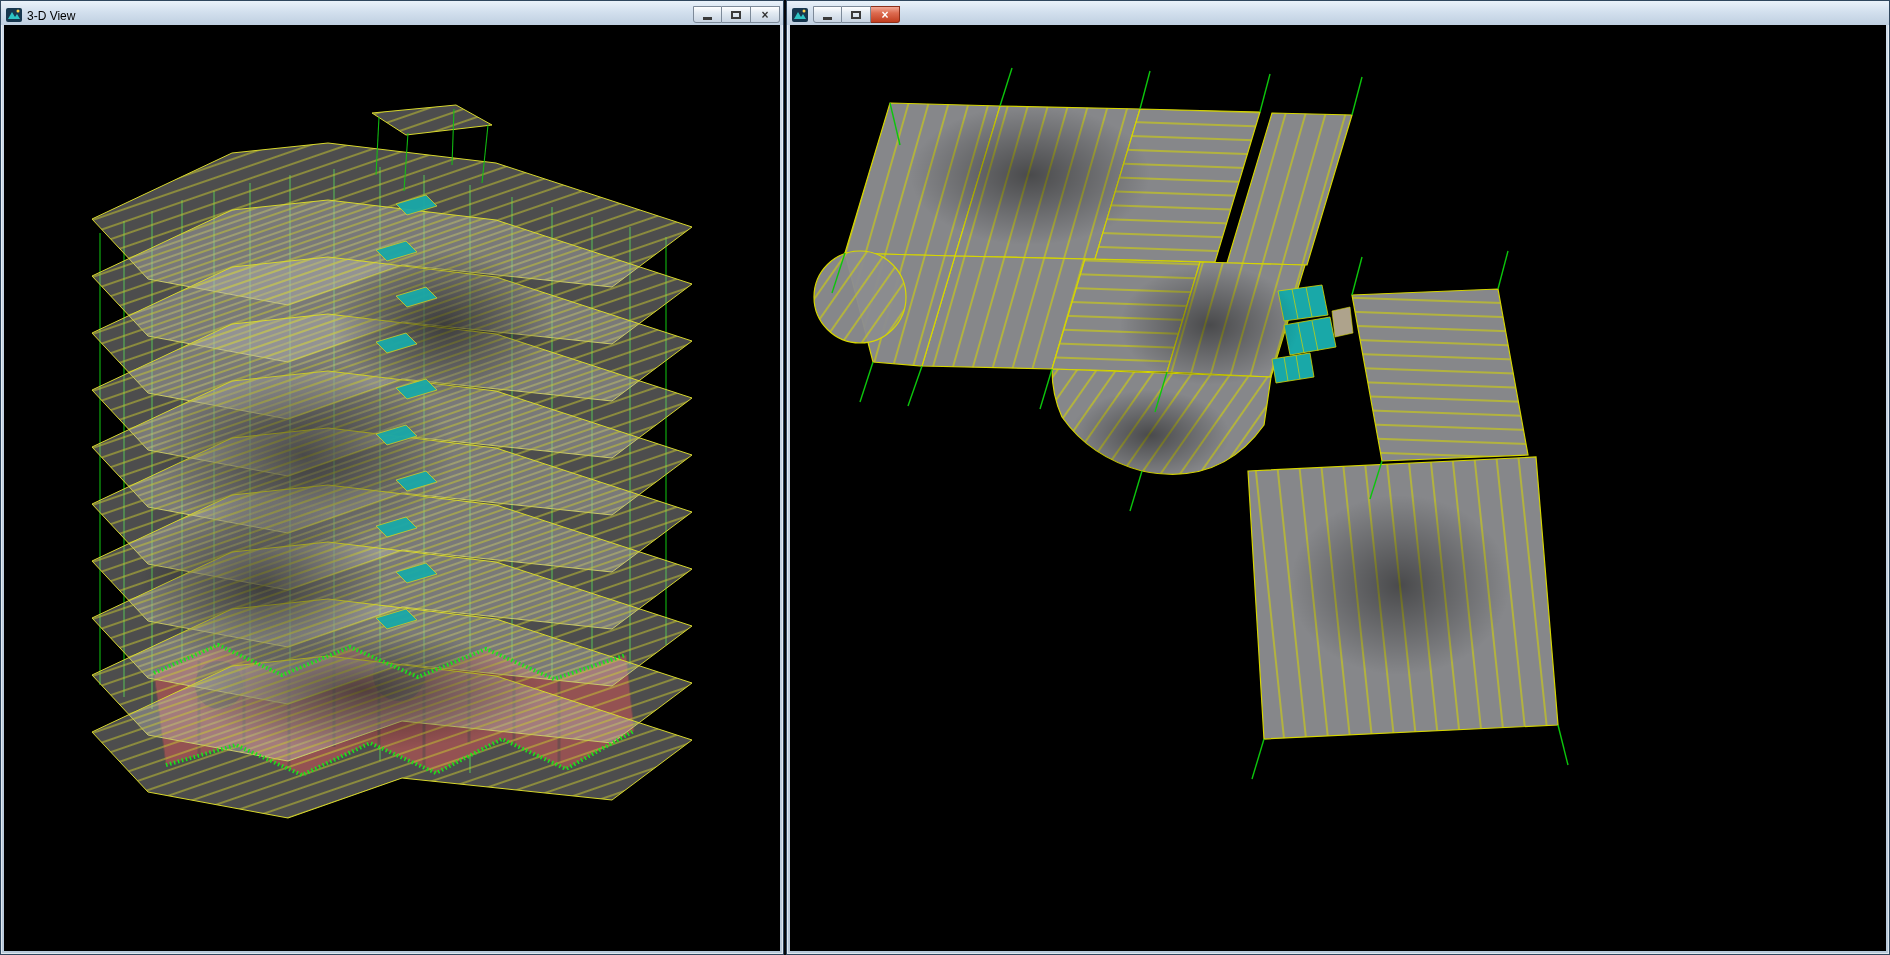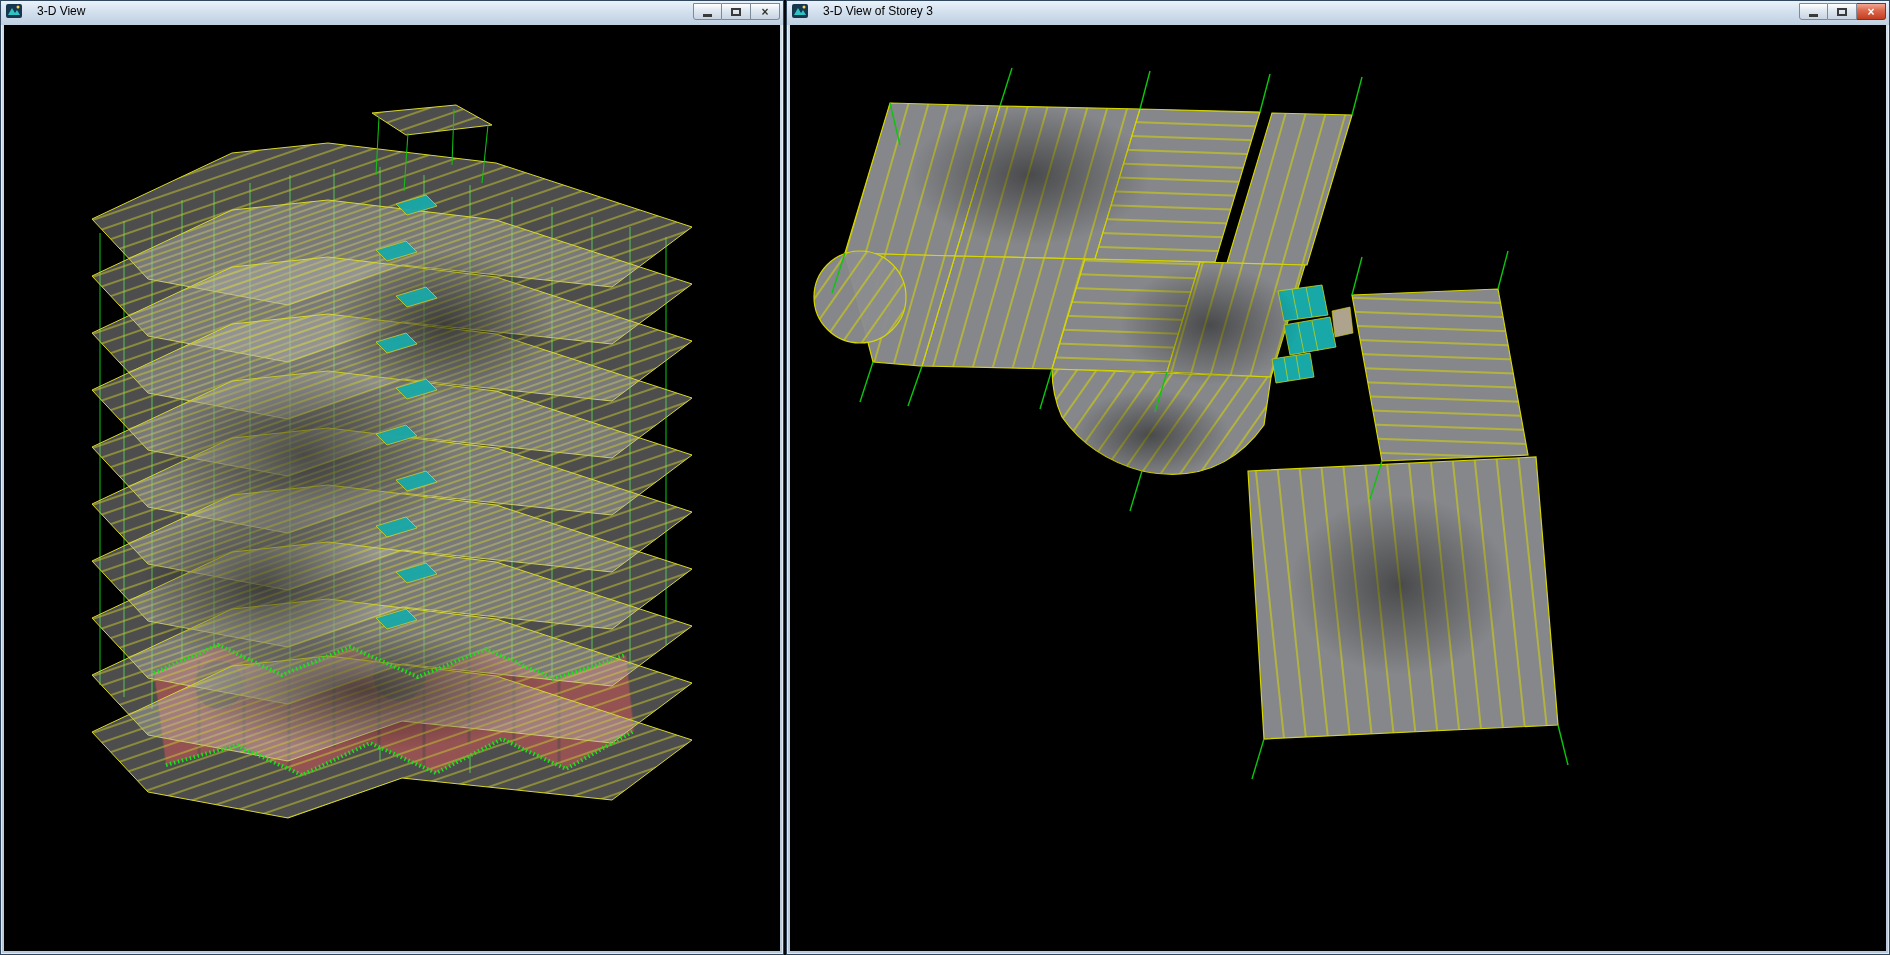--- a/index.html
+++ b/index.html
@@ -14,22 +14,22 @@
     position:absolute; top:0; height:955px;
     border:1px solid #30475e;
     background:linear-gradient(#cfdcea,#b9c9da);
     box-shadow: inset 0 0 0 1px rgba(255,255,255,.55);
     display:flex; flex-direction:column;
   }
   #win-left  { left:0;   width:784px;  }
   #win-right { left:786px; width:1104px; }
   .titlebar {
     height:24px; flex:0 0 24px;
-    display:flex; align-items:flex-start;
-    padding:2px 3px 2px 5px; gap:15px;
+    display:flex; align-items:flex-end;
+    padding:2px 3px 2px 5px; gap:5px;
     background:linear-gradient(#eaf2fa,#d3e0ee 45%,#bfcfe0);
   }
   .app-icon { width:16px; height:16px; flex:0 0 16px; }
   .title {
     flex:1; font-size:12px; color:#000;
     white-space:nowrap; overflow:hidden;
     padding-top:1px;
   }
   .controls { display:flex; }
   .ctrl {
@@ -191,21 +191,20 @@
   </div>
 </div>
 
 <div class="window" id="win-right">
   <div class="titlebar">
     <svg class="app-icon" viewBox="0 0 16 16">
       <rect x="0" y="1" width="16" height="14" rx="2" fill="#17374f"></rect>
       <polygon points="2,12 6,5 9,10 11,7 14,12" fill="#2ec4c4"></polygon>
       <circle cx="12" cy="4" r="1.5" fill="#ffd24a"></circle>
     </svg>
-    <span class="title">3-D View of Storey 3</span>
     <div class="controls">
       <div class="ctrl">
           <div class="glyph-min"></div>
         </div>
       <div class="ctrl">
           <div class="glyph-max"></div>
         </div>
       <div class="ctrl close-active">
           <span class="glyph-x">×</span>
         </div>

